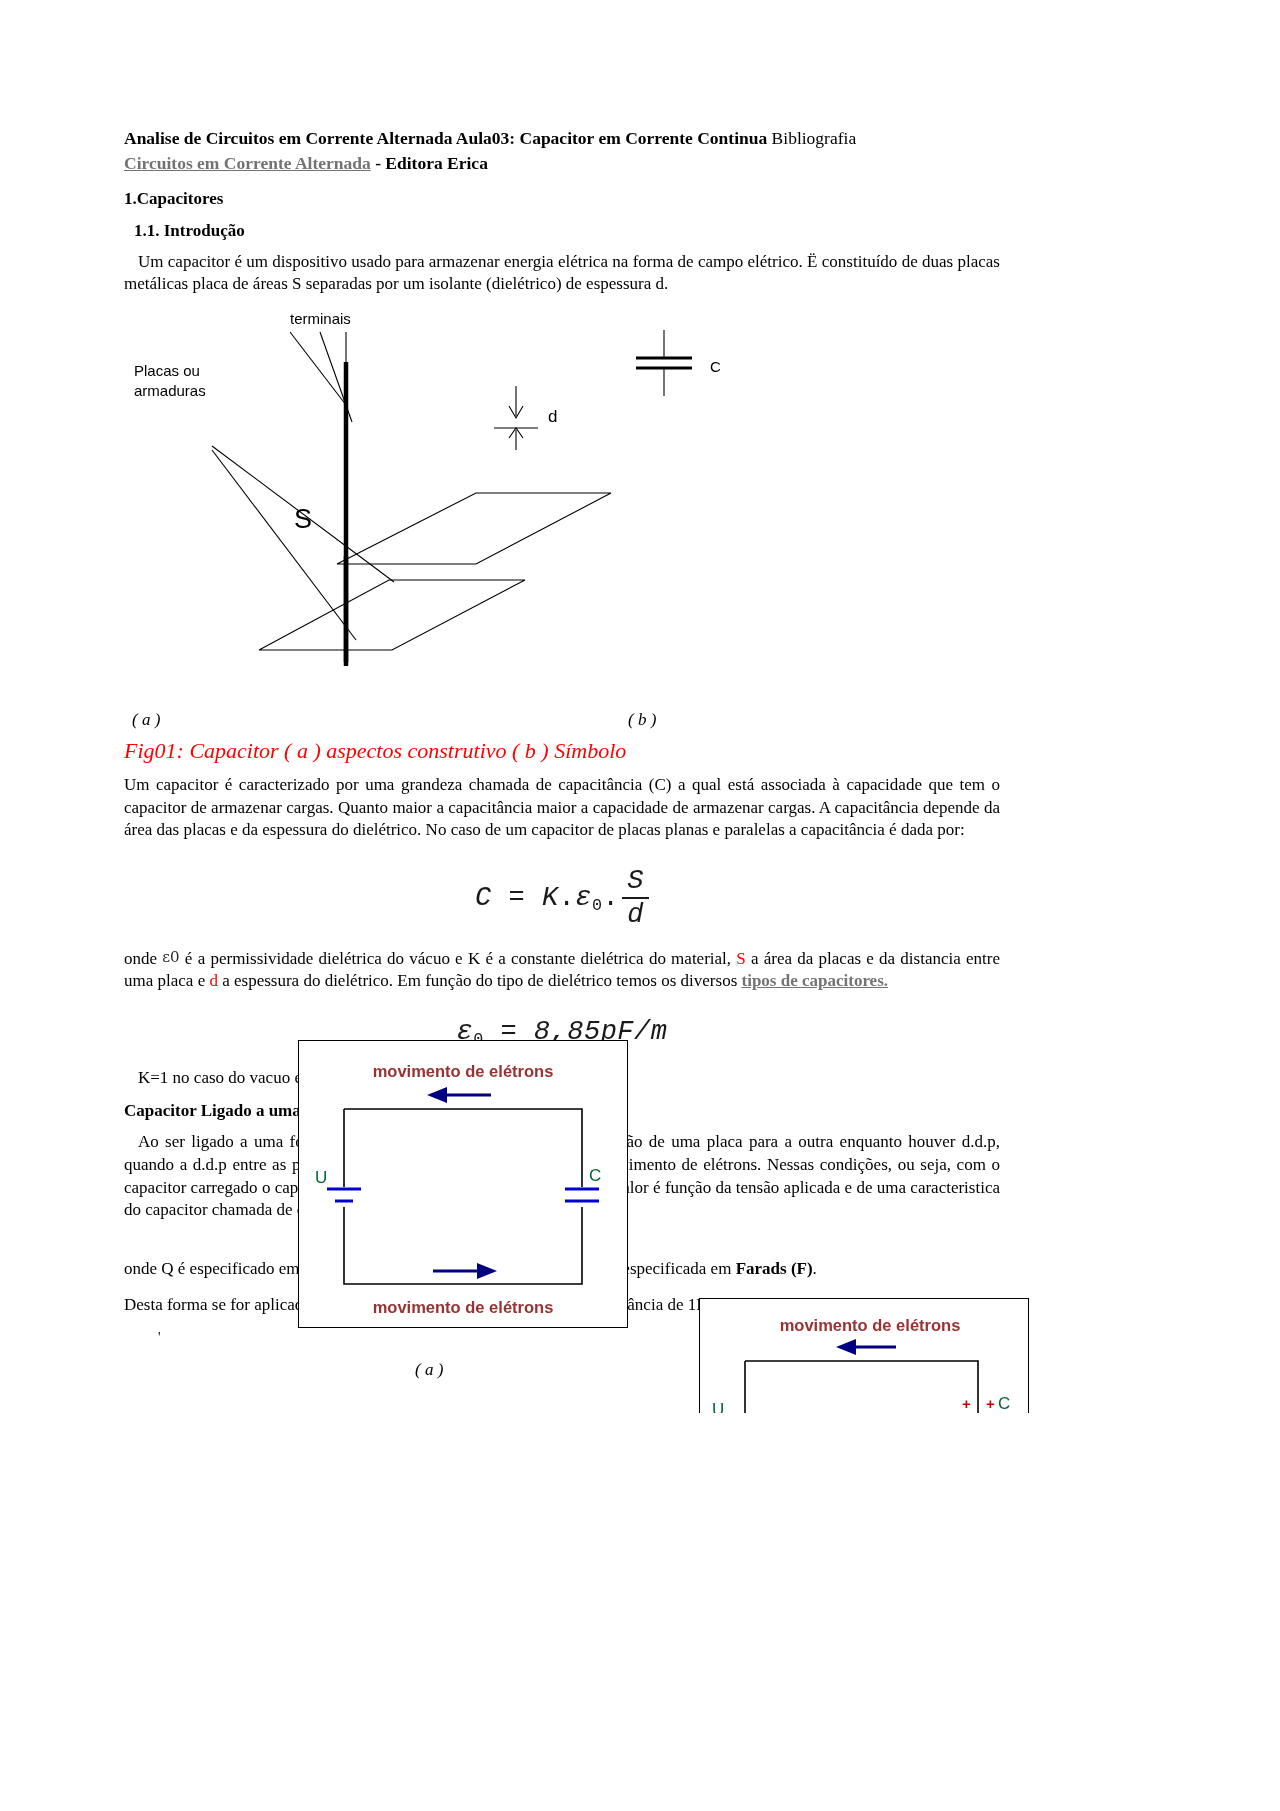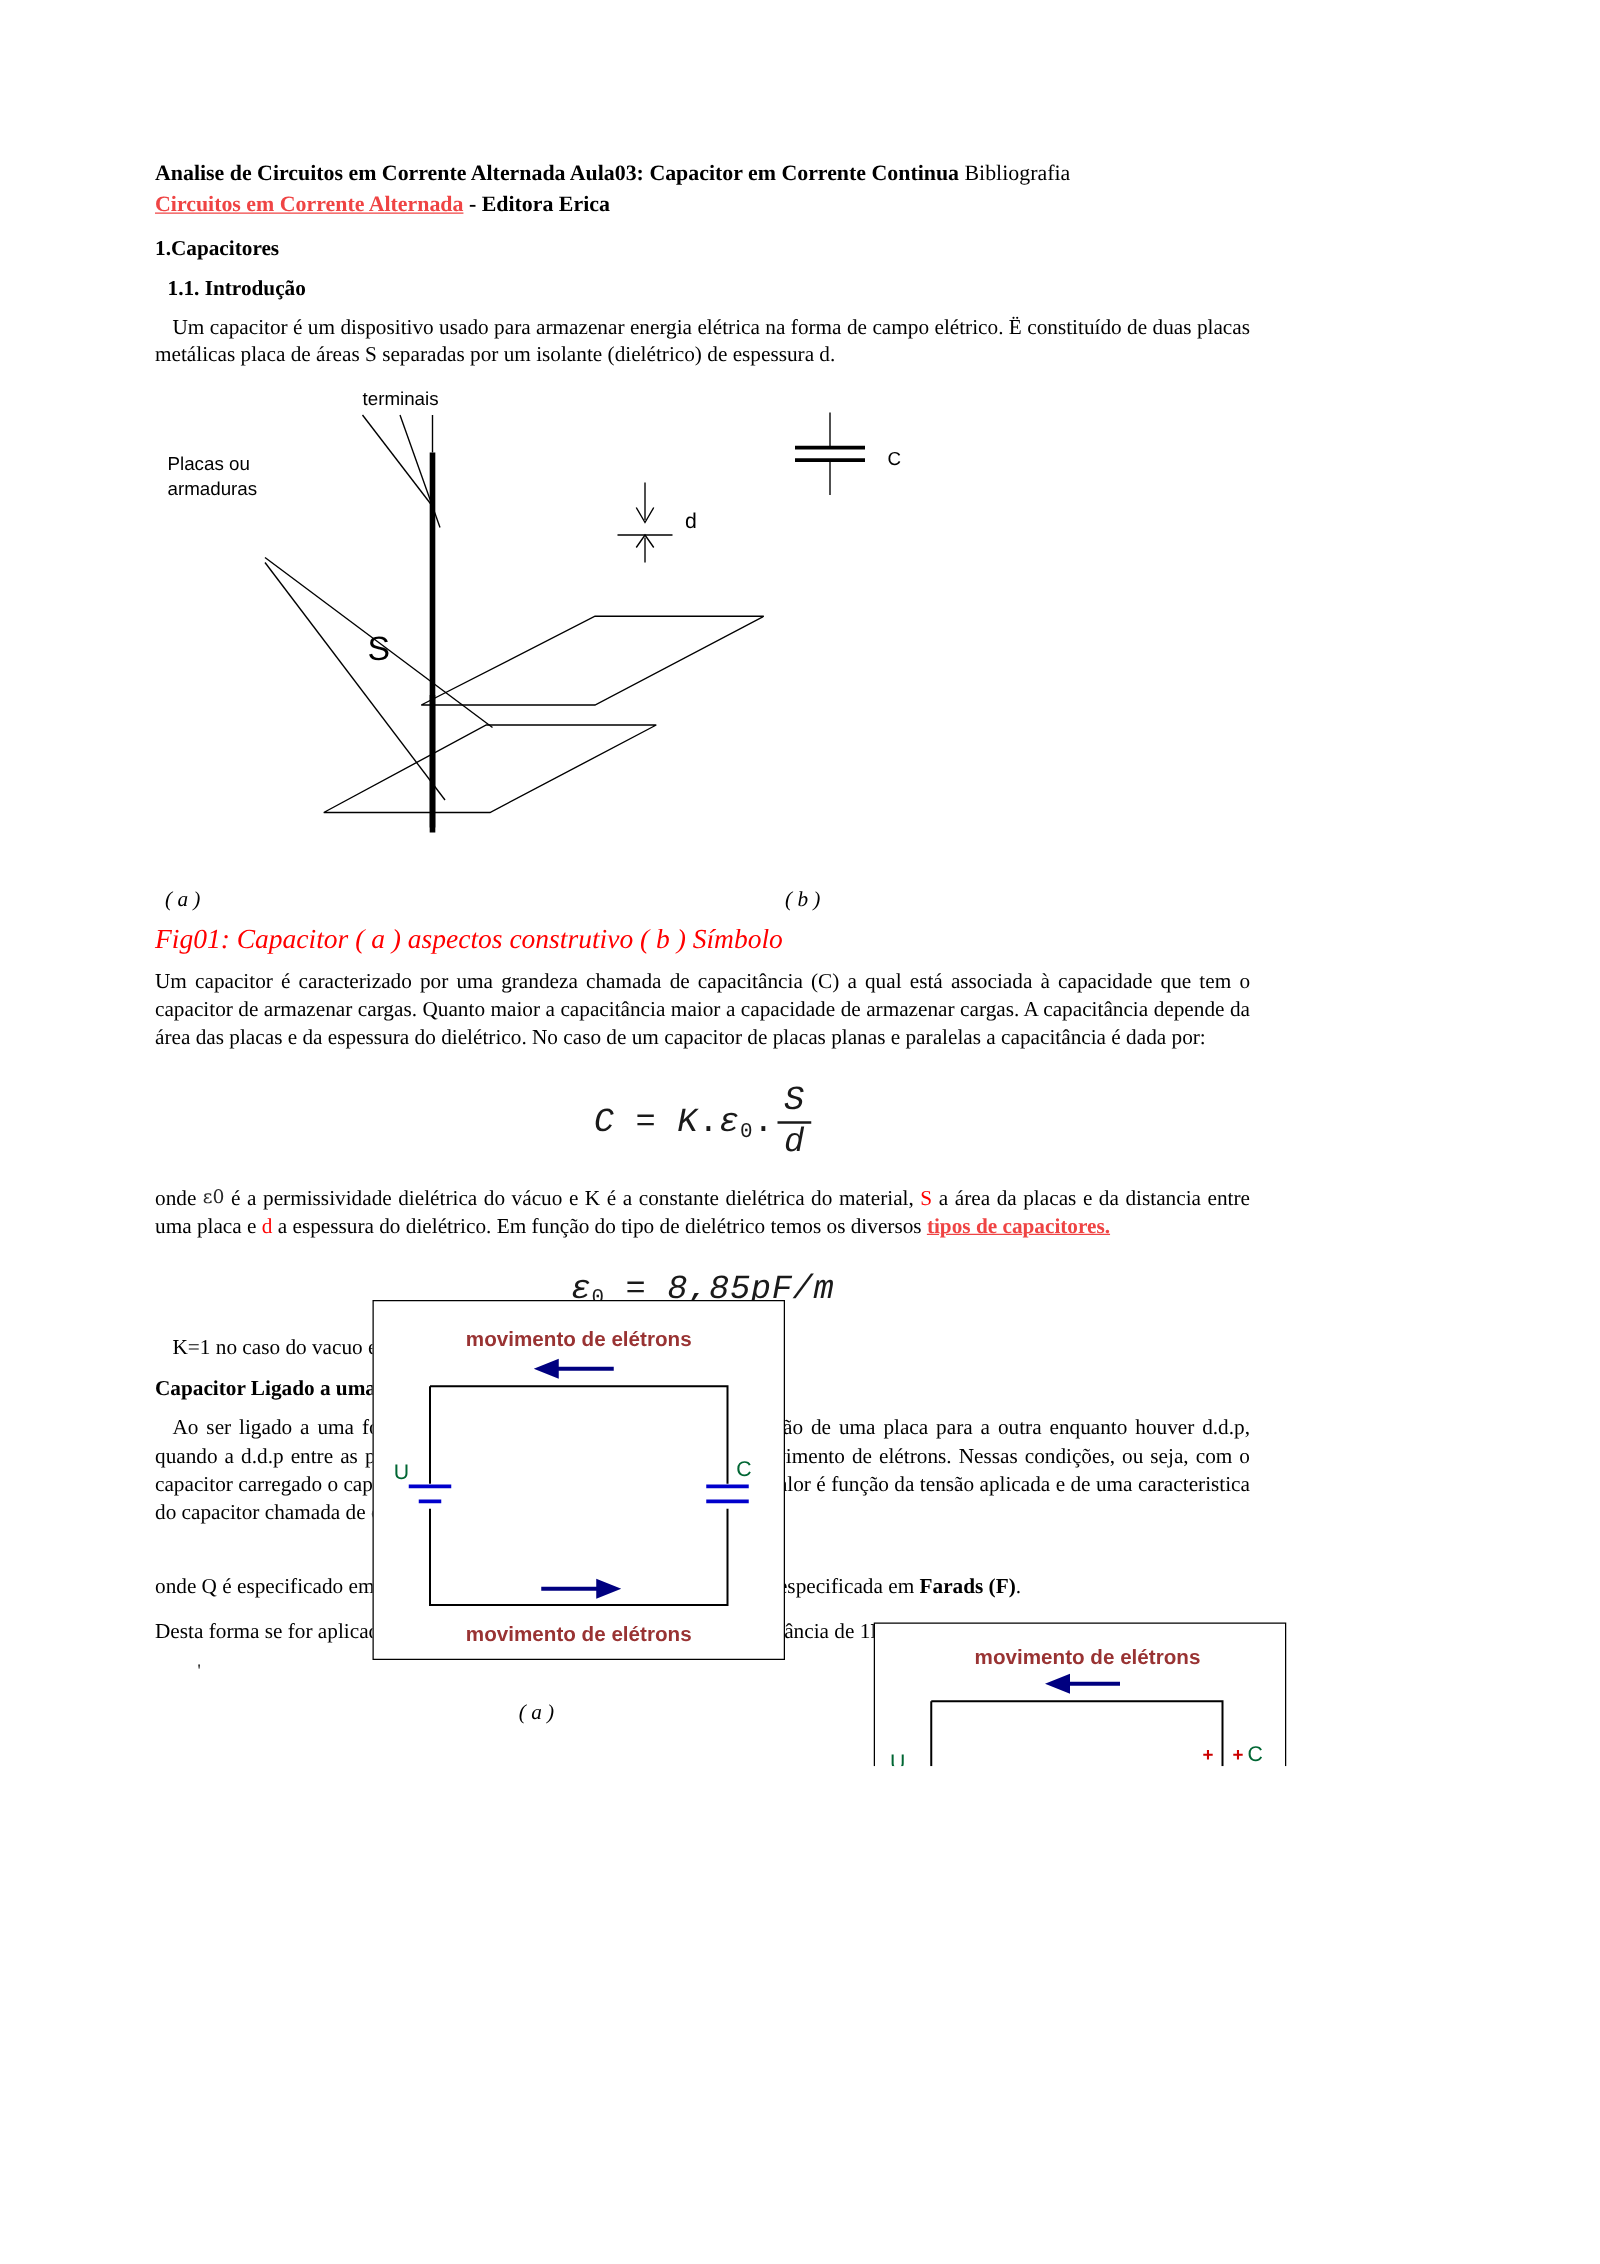--- a/index.html
+++ b/index.html
@@ -30,21 +30,21 @@
     font-size: 17.5px;
     font-weight: bold;
     line-height: 1.45;
     text-align: justify;
     margin-top: 126px;
   }
   .doc-title .normal { font-weight: bold; }
   .doc-title .trailing { font-weight: normal; }
 
   .link {
-    color: #ef4444;
+    color: #737373;
     font-weight: bold;
   }
 
   .h1 {
     font-size: 17px;
     font-weight: bold;
     margin-top: 12px;
   }
   .h2 {
     font-size: 17px;

